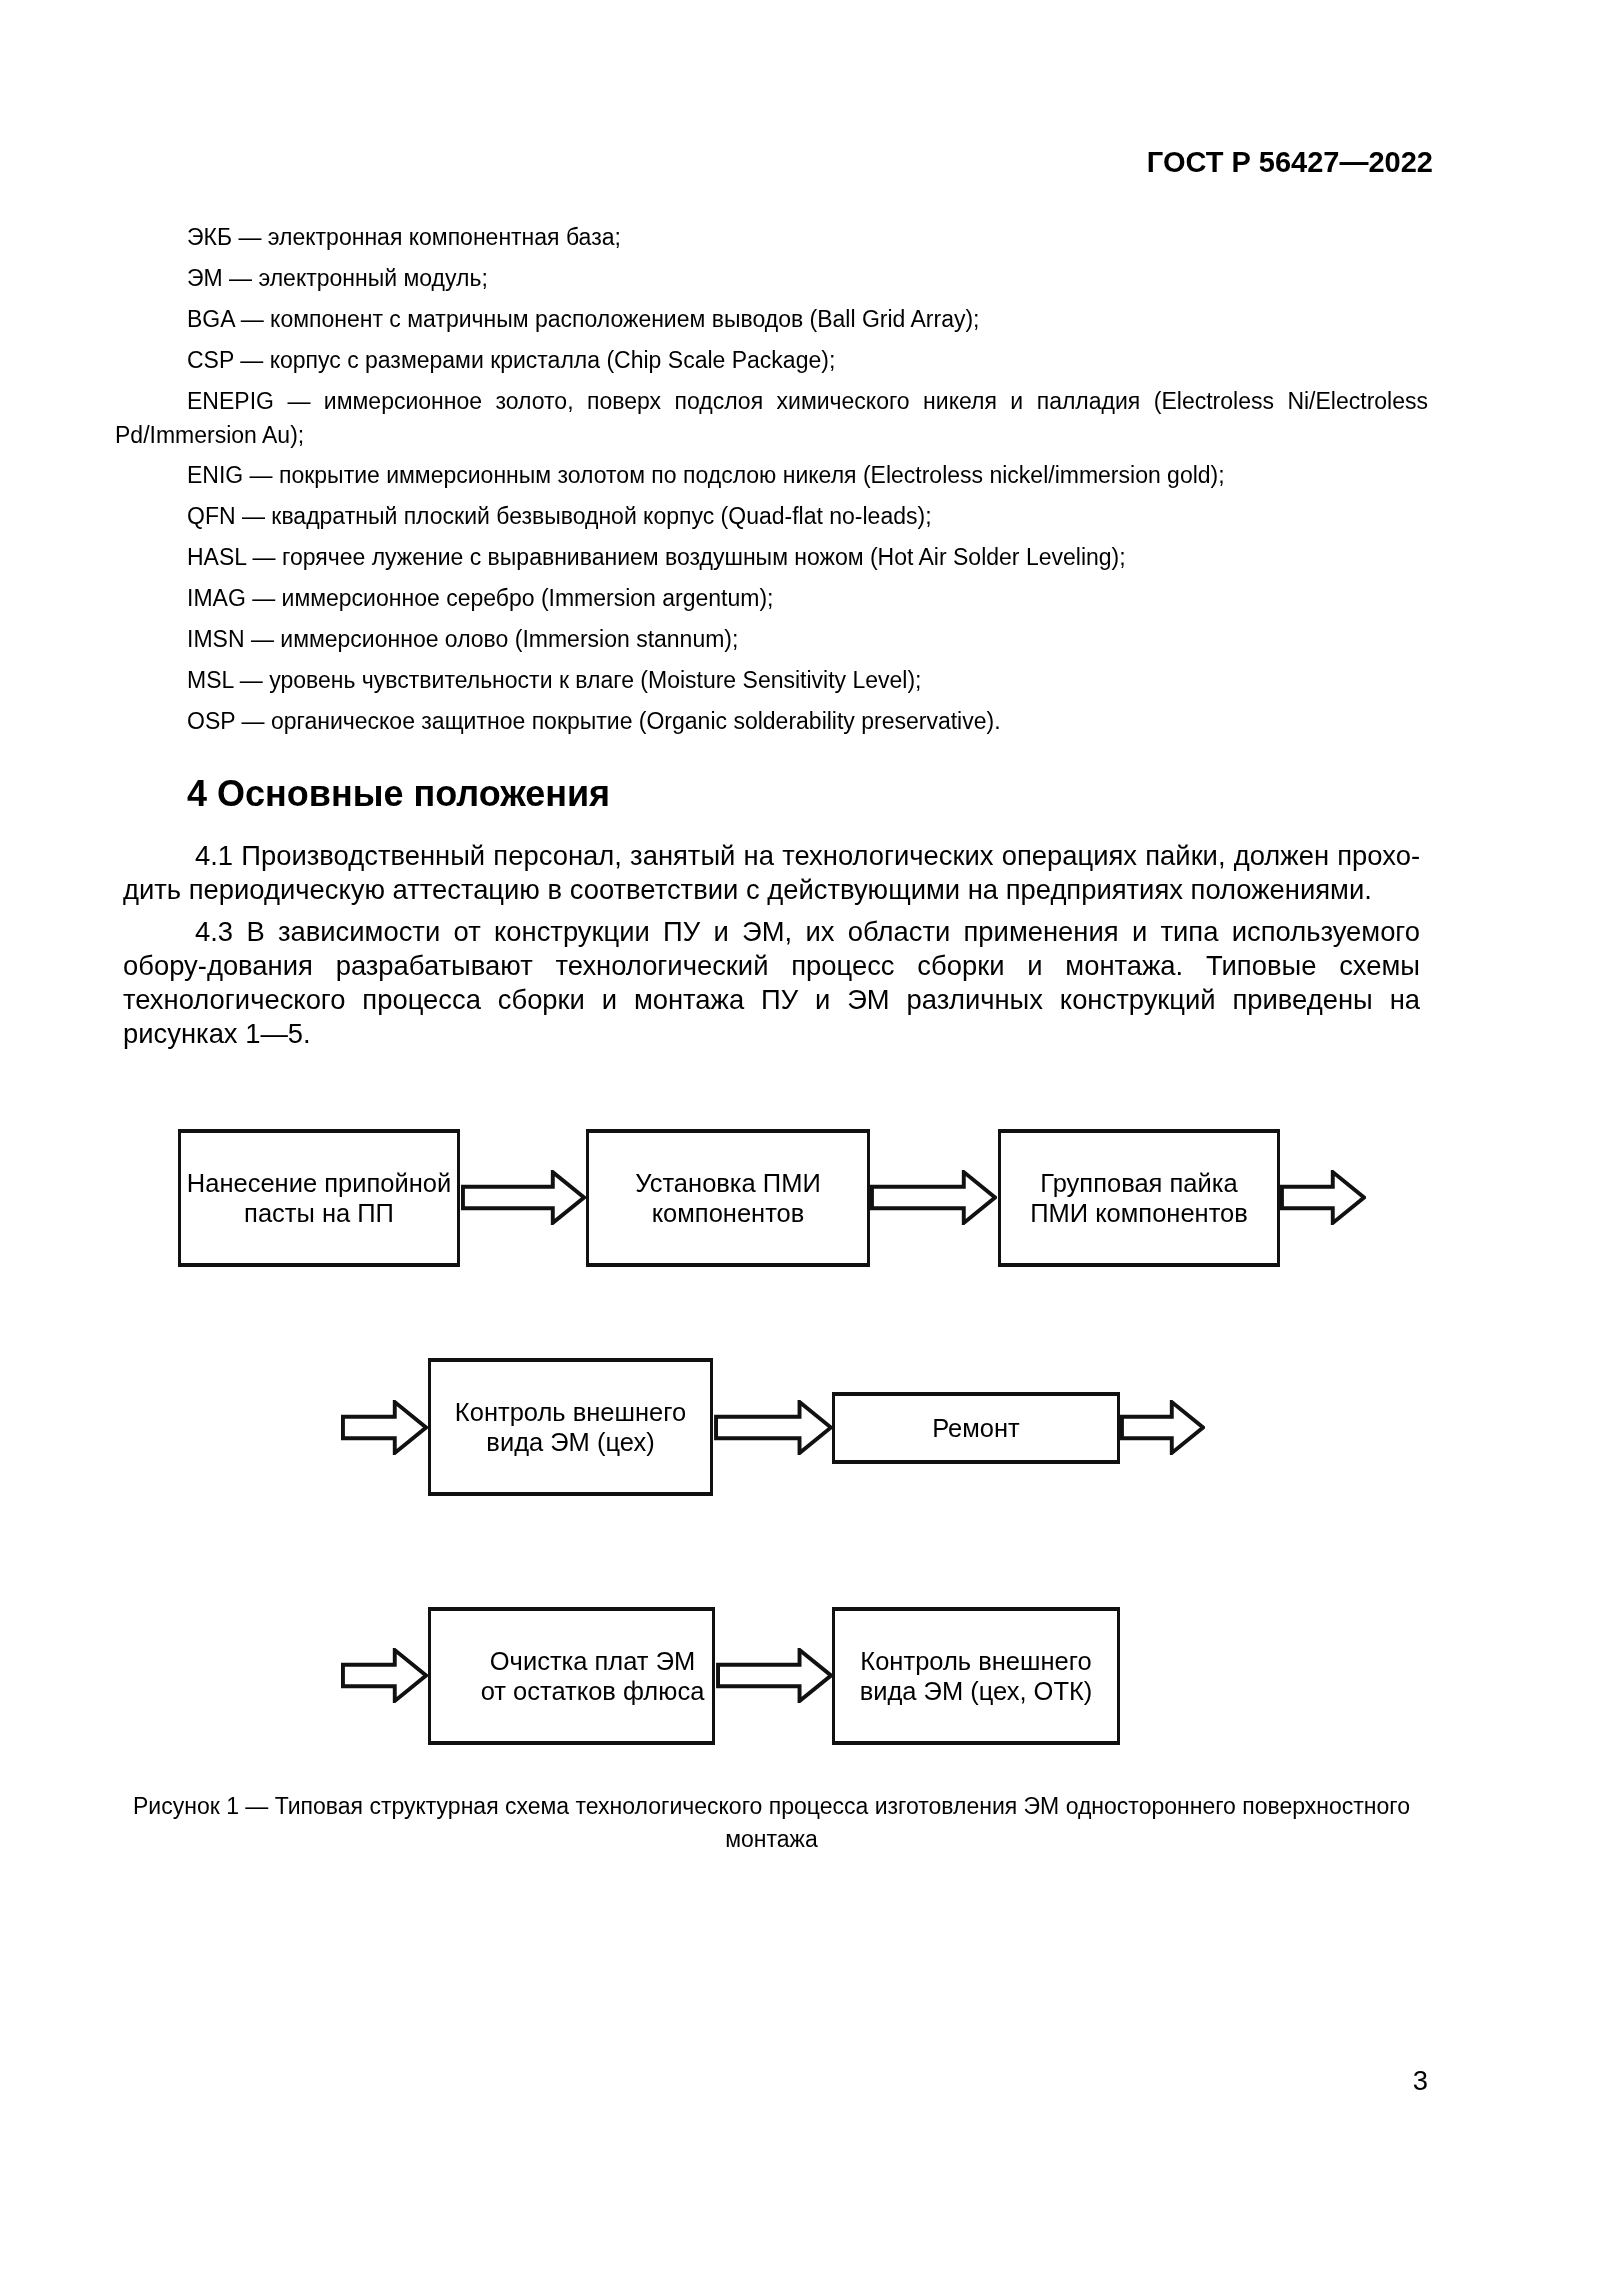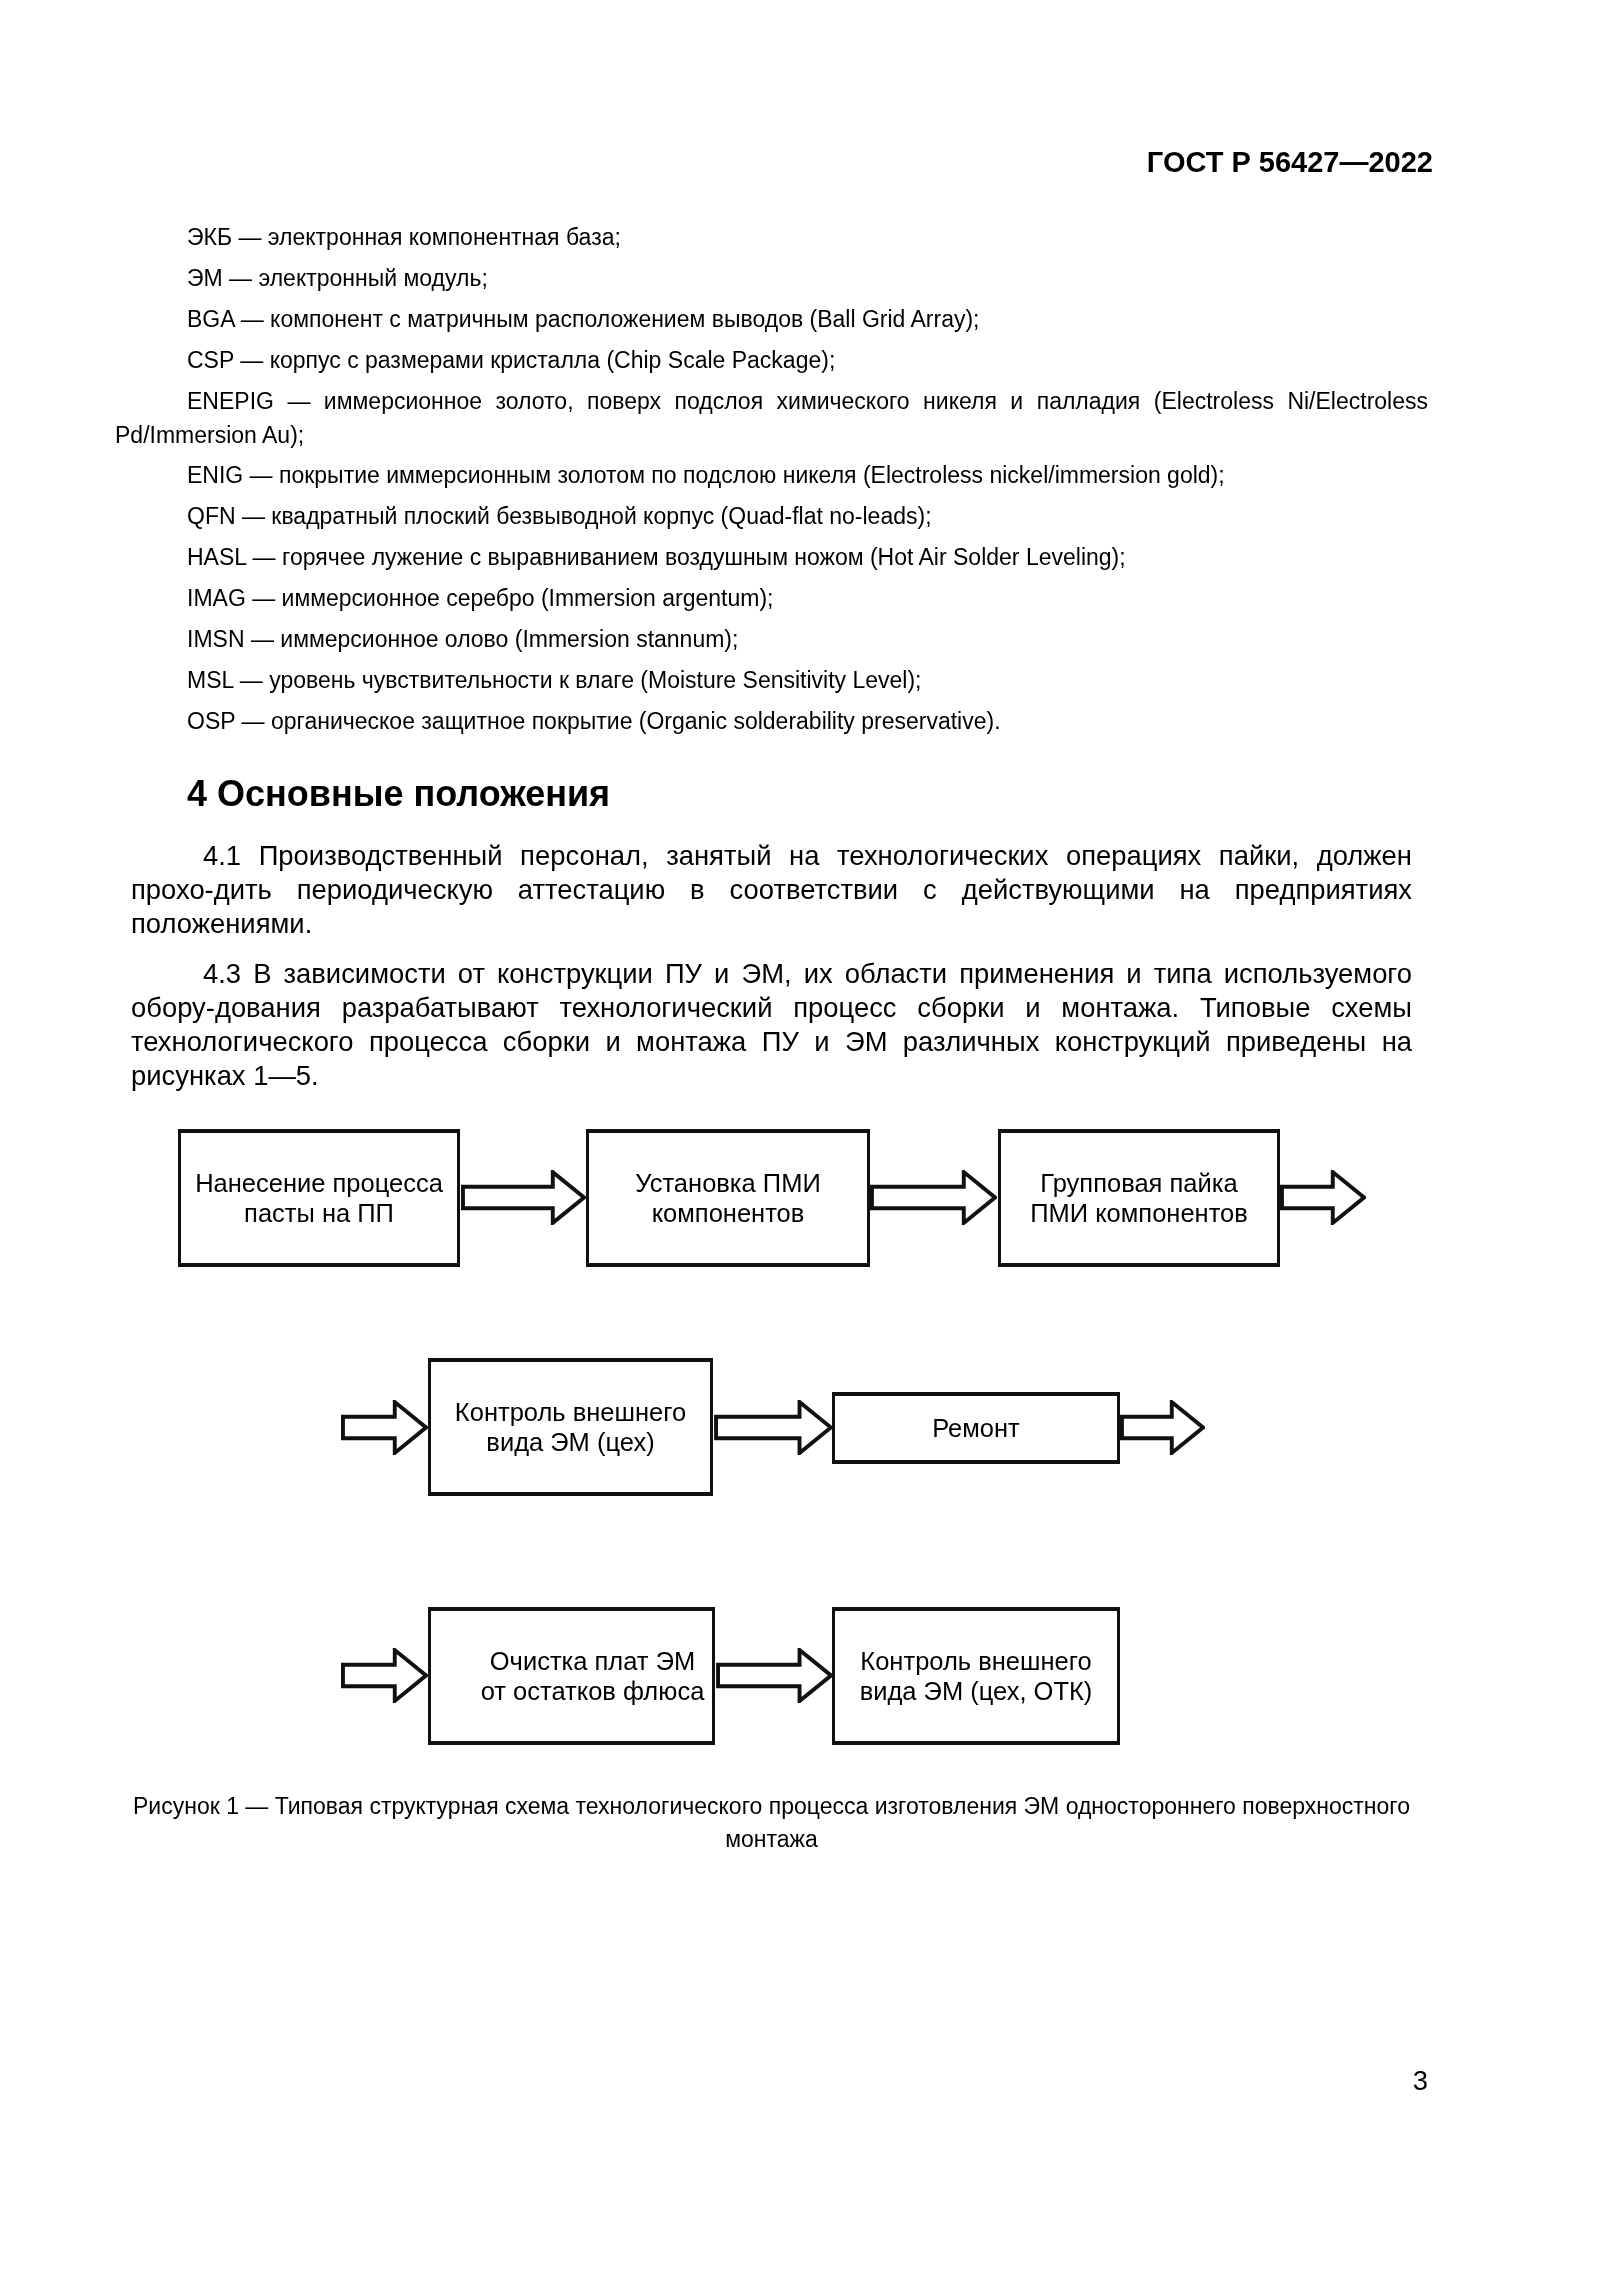--- a/index.html
+++ b/index.html
@@ -37,21 +37,21 @@
     text-align: justify;
   }
   h2.section-heading {
     margin: 35px 0 25.5px 0;
     font-size: 36px;
     line-height: 41px;
     font-weight: bold;
     text-indent: 72px;
   }
   p.body {
-    margin: 16px;
+    margin: 8px;
     font-size: 27.4px;
     line-height: 34px;
     text-indent: 72px;
     text-align: justify;
   }
   .diagram {
     position: absolute;
     left: 0;
     top: 1129px;
     width: 1621px;
@@ -116,21 +116,21 @@
 
     <h2 class="section-heading">4 Основные положения</h2>
 
     <p class="body">4.1 Производственный персонал, занятый на технологических операциях пайки, должен прохо-​дить периодическую аттестацию в соответствии с действующими на предприятиях положениями.</p>
     <p class="body">4.3 В зависимости от конструкции ПУ и ЭМ, их области применения и типа используемого обору-​дования разрабатывают технологический процесс сборки и монтажа. Типовые схемы технологического процесса сборки и монтажа ПУ и ЭМ различных конструкций приведены на рисунках 1—5.</p>
   </div>
 
   <div class="diagram">
 
     <div class="fc-box" style="left:178px; top:0; width:282px; height:138px;">
-      <span class="fc-label">Нанесение процесса
+      <span class="fc-label">Нанесение припойной
 пасты на ПП</span>
     </div>
     <svg class="fc-arrow" style="left:461px; top:41px;" width="125" height="55" viewBox="0 0 128 56">
       <polygon points="2,17 94,17 94,2 126,28 94,54 94,39 2,39"></polygon>
     </svg>
     <div class="fc-box" style="left:586px; top:0; width:284px; height:138px;">
       <span class="fc-label">Установка ПМИ
 компонентов</span>
     </div>
     <svg class="fc-arrow" style="left:870px; top:41px;" width="127" height="55" viewBox="0 0 130 56">

